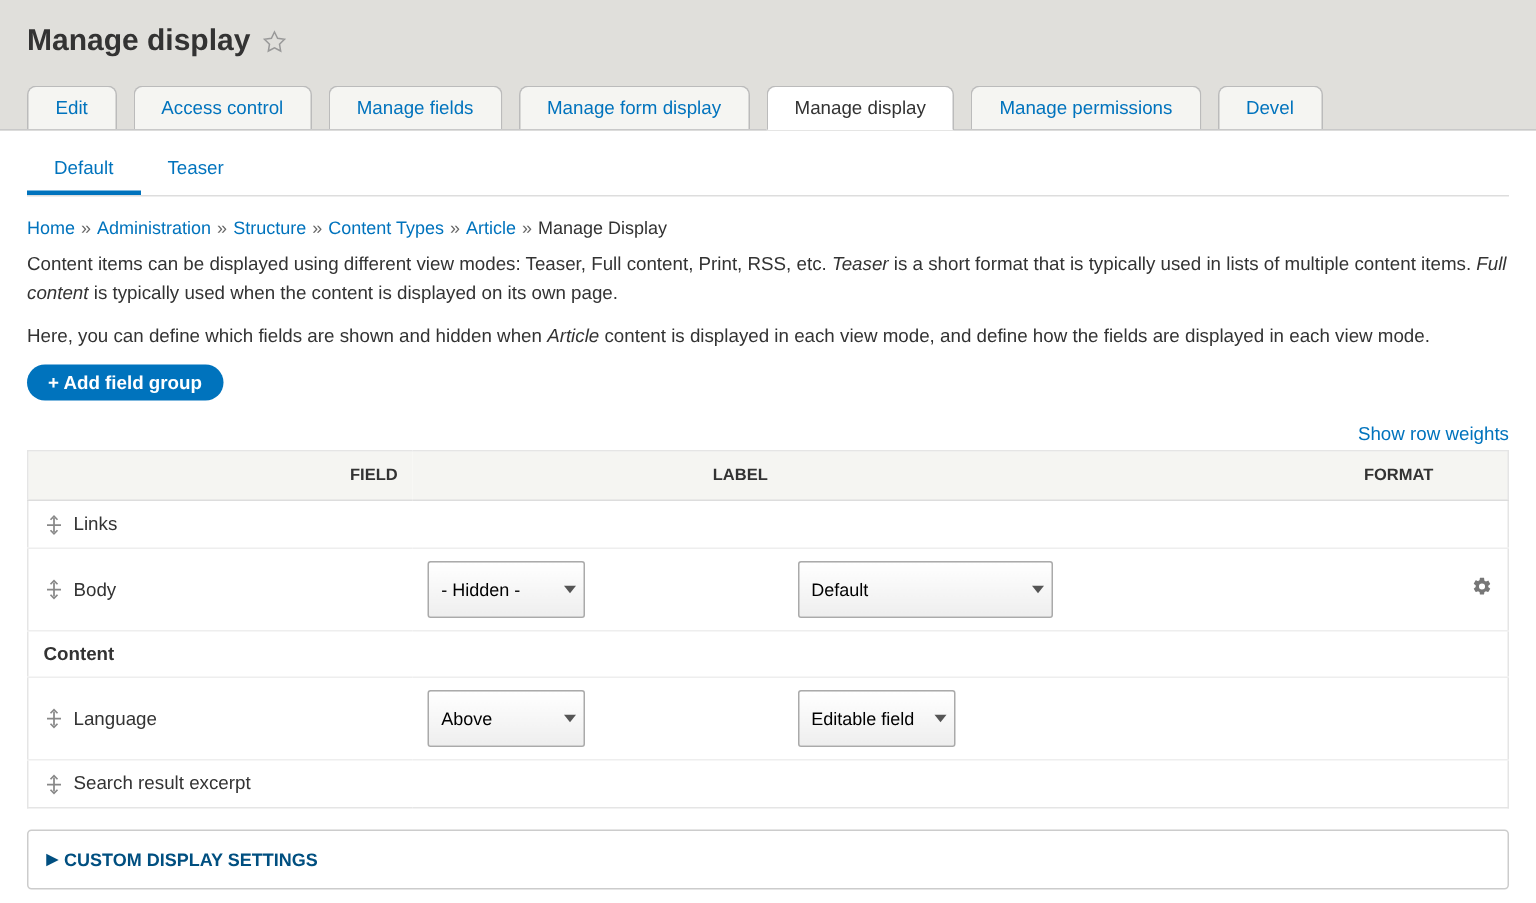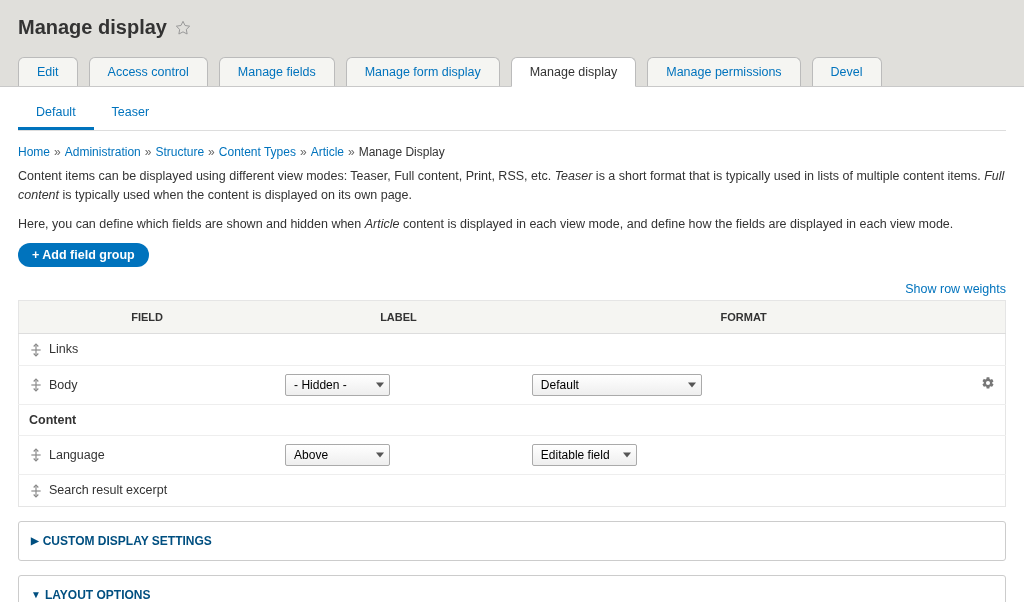--- a/index.html
+++ b/index.html
@@ -18,25 +18,25 @@
 .breadcrumb { font-size: 12px; margin-bottom: 8px; }
 .breadcrumb a { color: #0073bd; text-decoration: none; }
 .breadcrumb .sep { color: #666; padding: 0 4px; }
 .breadcrumb .current { color: #333; }
 .help-text { font-size: 12.5px; color: #333; line-height: 1.5; margin-bottom: 10px; }
 .help-text em { font-style: italic; }
 .pill-btn { background: #0073bd; color: #fff; border: none; border-radius: 14px; padding: 5px 14px; font-size: 12.5px; cursor: pointer; font-weight: 700; }
 .row-weights-row { text-align: right; margin-top: 14px; margin-bottom: 4px;}
 .row-weights-link { color: #0073bd; font-size: 12.5px; text-decoration: none; cursor: pointer; }
 .field-table { width: 100%; border-collapse: collapse; border: 1px solid #e5e5e5; }
-.field-table th { text-align: center; font-size: 11px; font-weight: 700; text-transform: uppercase; color: #333; background: #f5f5f2; padding: 10px 10px; border-bottom: 1px solid #ddd; }
+.field-table th { text-align: right; font-size: 11px; font-weight: 700; text-transform: uppercase; color: #333; background: #f5f5f2; padding: 10px 10px; border-bottom: 1px solid #ddd; }
 .field-table td { padding: 8px 10px; border-top: 1px solid #eee; font-size: 12.5px; vertical-align: middle; }
 .drag-icon { color: #888; cursor: move; display: inline-flex; vertical-align: middle; margin-right: 6px; }
 .field-table .disabled-row td { font-weight: 600; color: #333; }
-.select-ctl { border: 1px solid #aaa; background: linear-gradient(#fff,#eee); border-radius: 2px; font-size: 12px; padding: 2px 24px 2px 8px; min-width: 105px; height: 22px; cursor:pointer; appearance: none; -webkit-appearance:none; background-image: linear-gradient(#fff,#eee); position: relative;}
+.select-ctl { border: 1px solid #aaa; background: linear-gradient(#fff,#eee); border-radius: 2px; font-size: 12px; padding: 2px 24px 2px 8px; min-width: 105px; height: 38px; cursor:pointer; appearance: none; -webkit-appearance:none; background-image: linear-gradient(#fff,#eee); position: relative;}
 .select-wrap { position: relative; display: inline-block; }
 .select-wrap::after { content: ""; position: absolute; right: 6px; top: 50%; transform: translateY(-50%); border-left: 4px solid transparent; border-right: 4px solid transparent; border-top: 5px solid #555; pointer-events:none;}
 .sel-sm .select-ctl { min-width: 105px; }
 .sel-md .select-ctl { min-width: 170px; }
 .gear-cell { text-align: right; }
 .gear-icon { color: #777; cursor: pointer; display:inline-flex; }
 .details-box { border: 1px solid #ccc; border-radius: 3px; margin-top: 14px; padding: 12px 12px; }
 .details-summary { color: #004f80; font-size: 12px; font-weight: 700; text-transform: uppercase; cursor: pointer; display: flex; align-items: center; gap: 4px;}
 .details-summary .tri { font-size: 10px; }
 </style>

